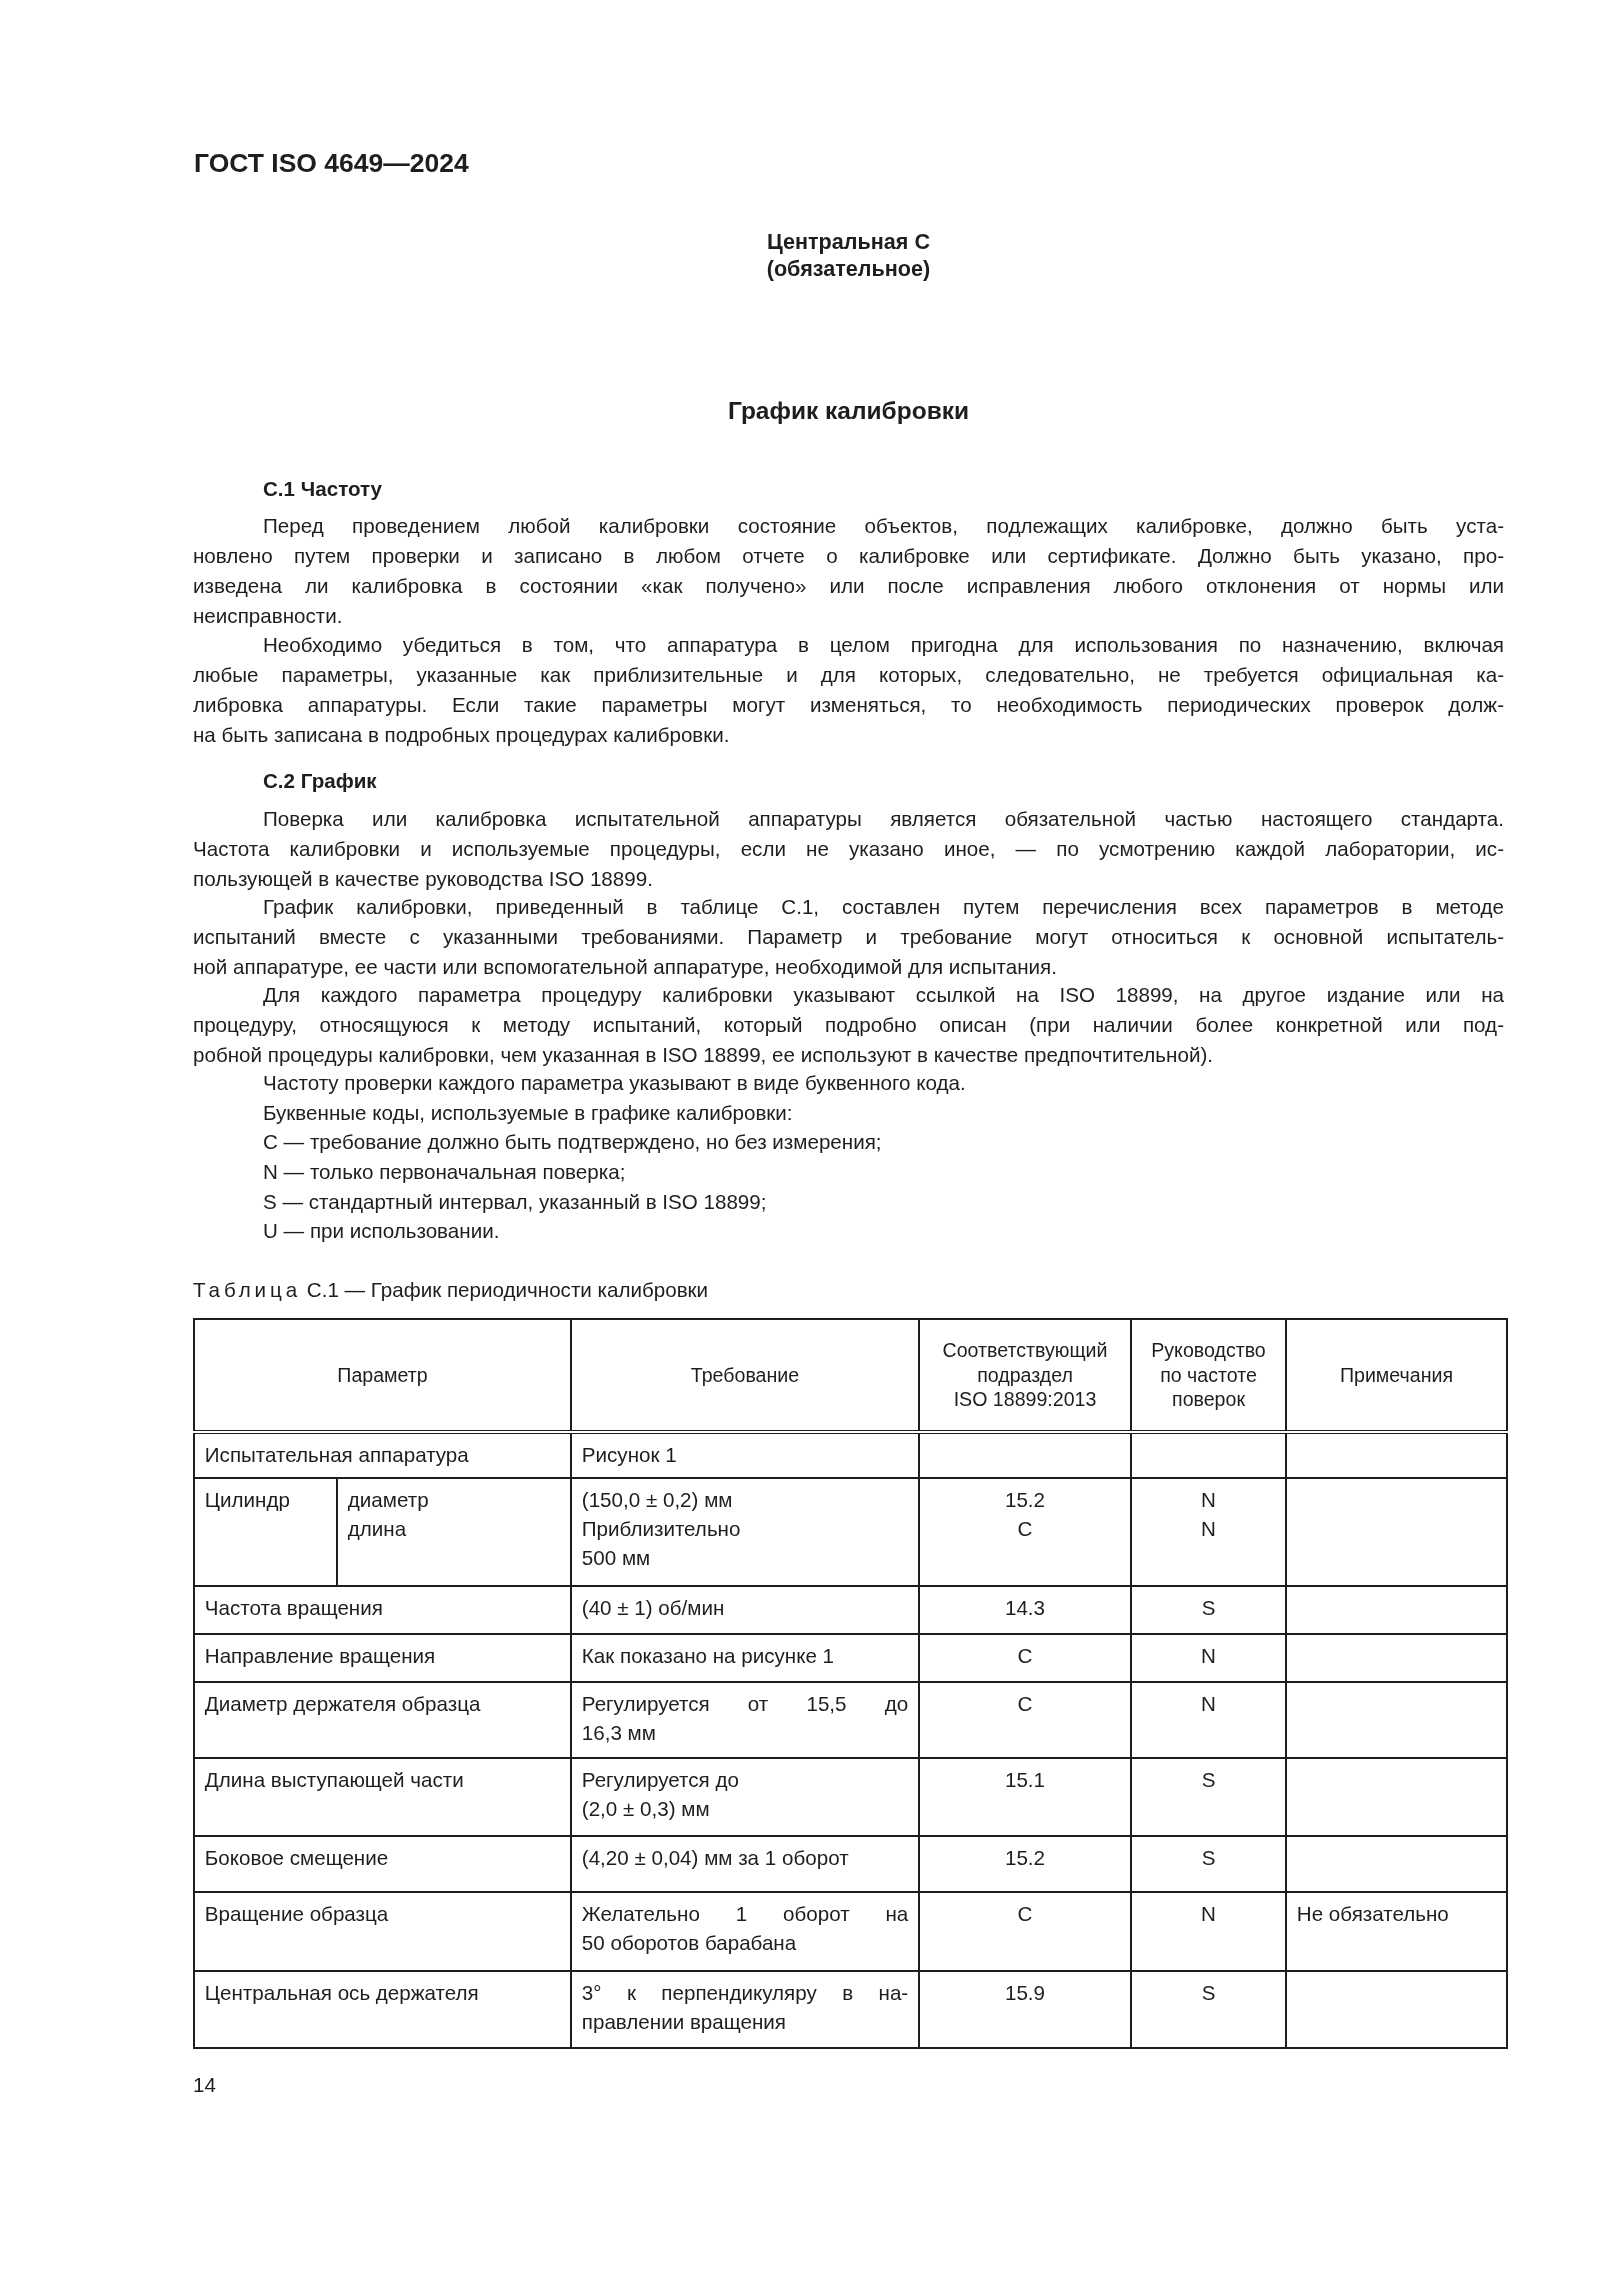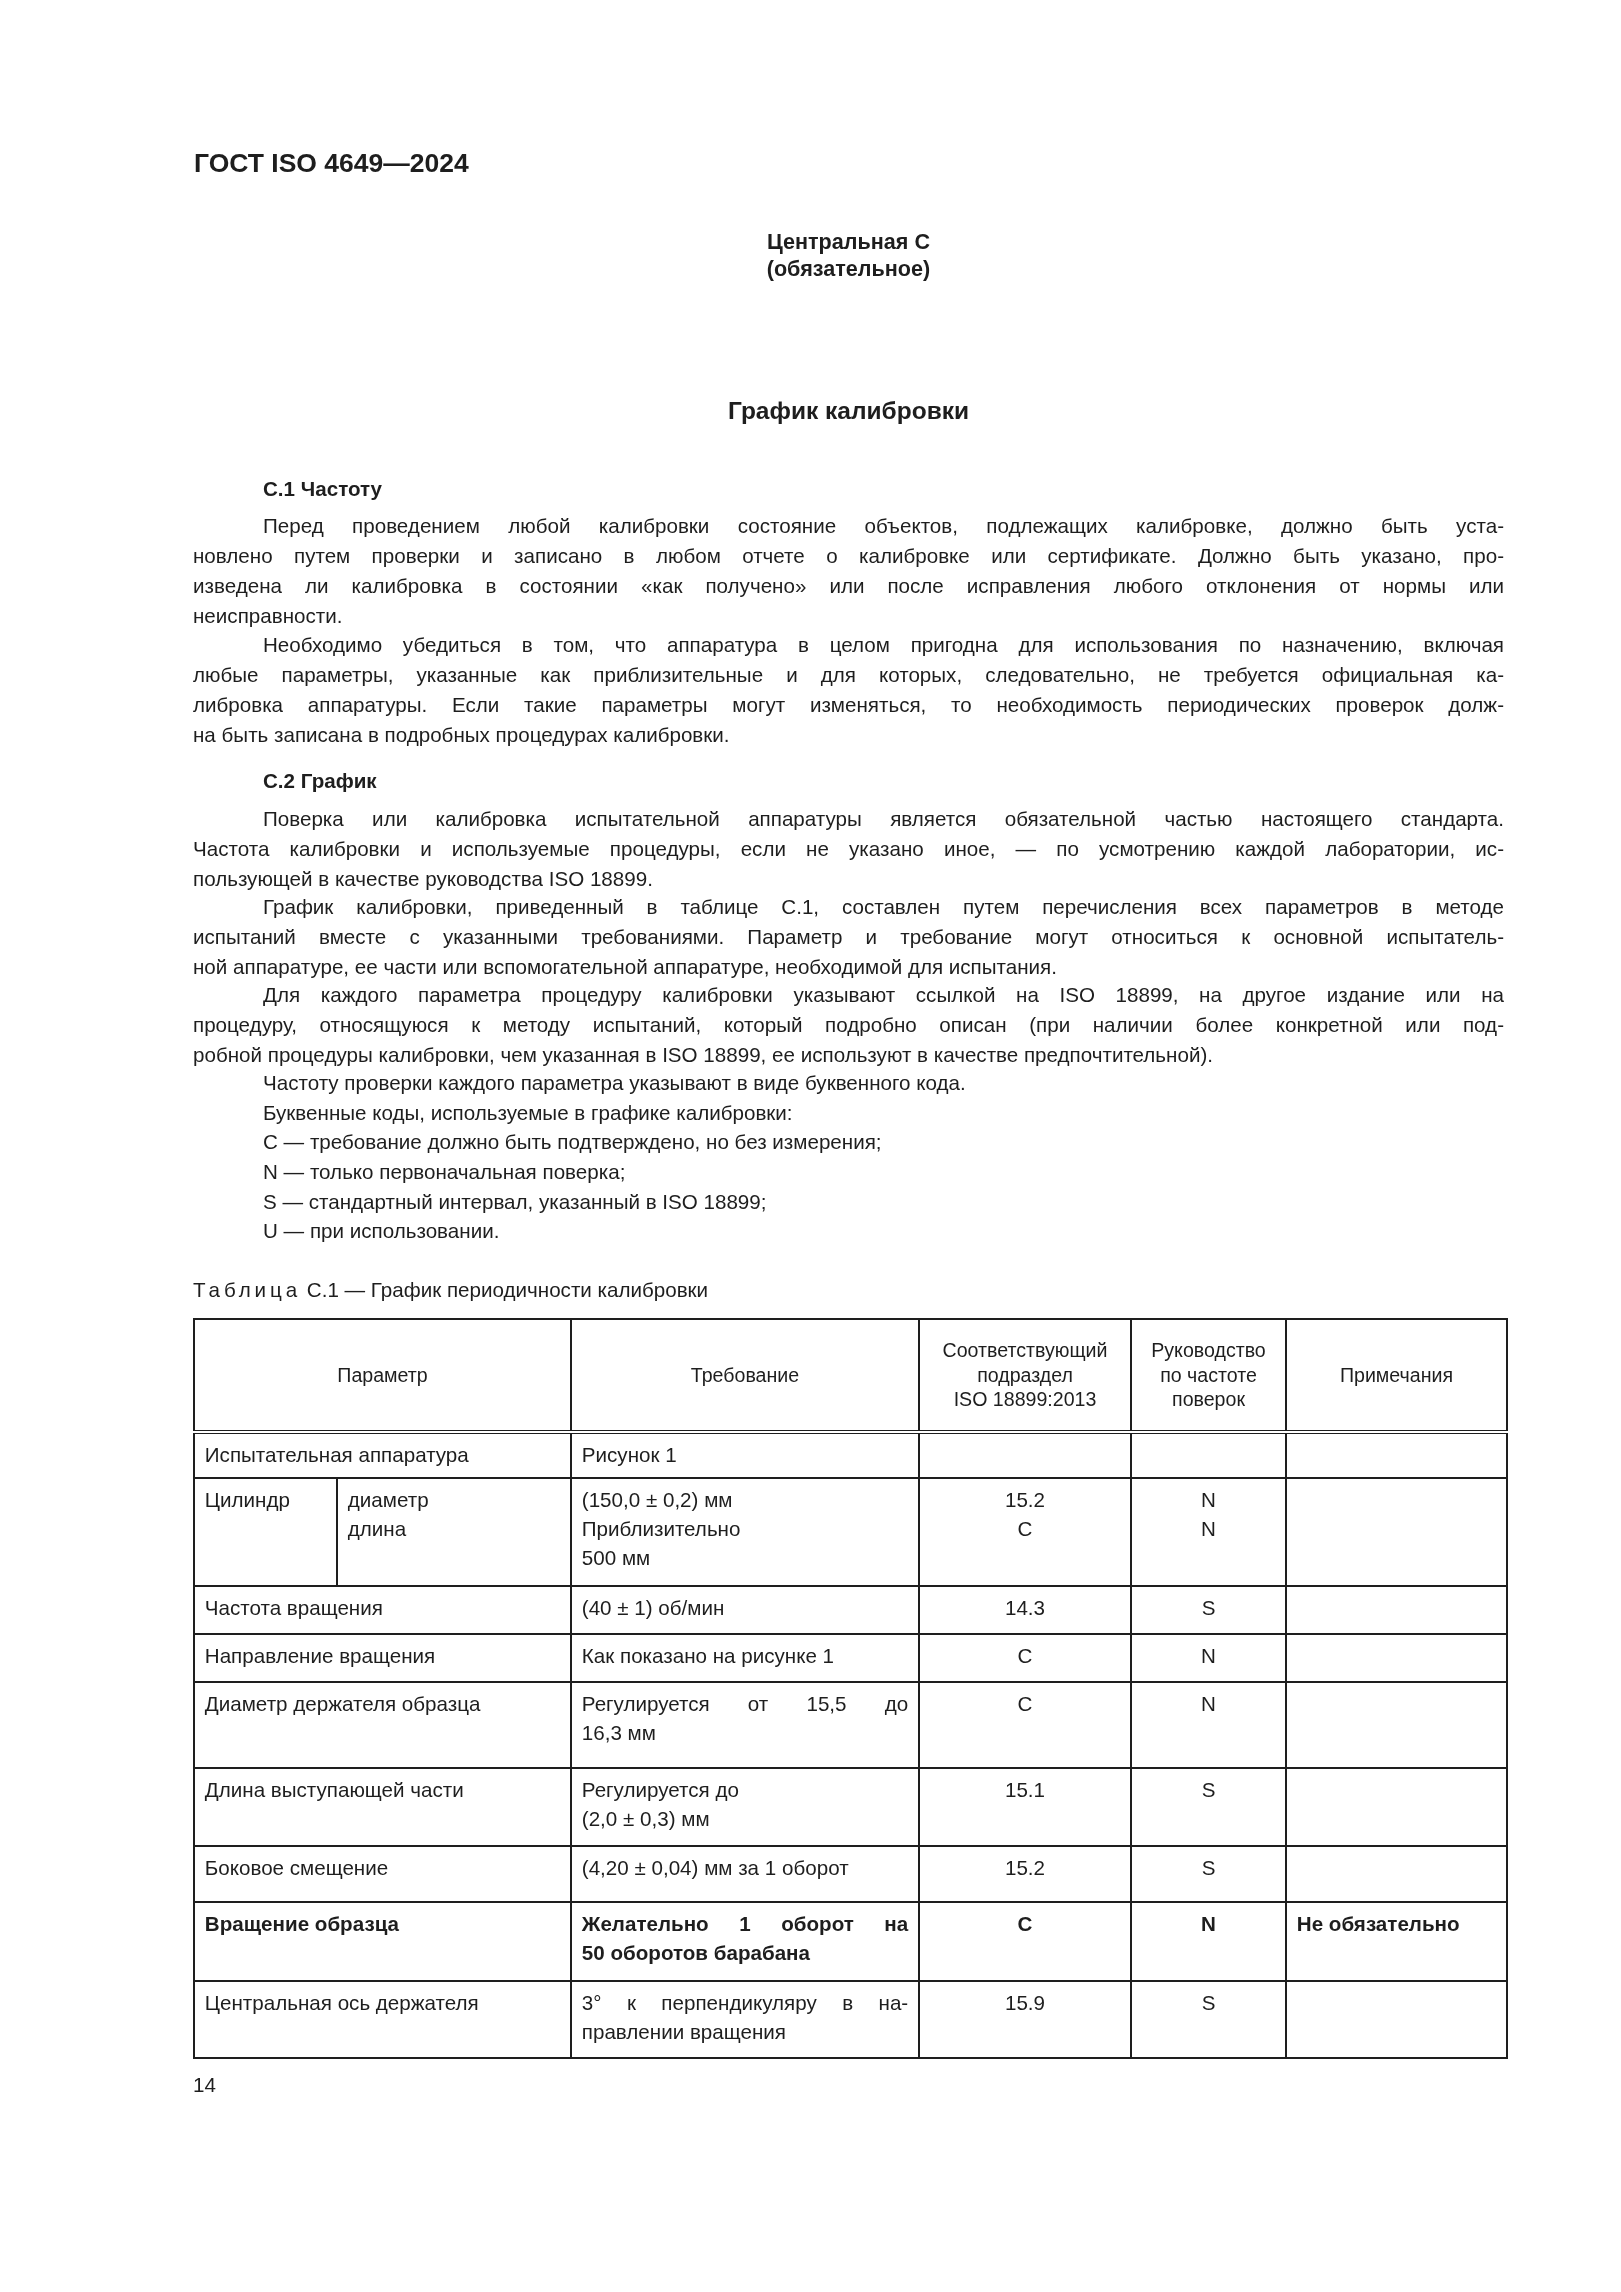--- a/index.html
+++ b/index.html
@@ -151,21 +151,21 @@
   </tr>
 
   <tr style="height:48px;">
     <td colspan="2">Направление вращения</td>
     <td>Как показано на рисунке 1</td>
     <td class="c">C</td>
     <td class="c">N</td>
     <td></td>
   </tr>
 
-  <tr style="height:86px;">
+  <tr style="height:76px;">
     <td colspan="2">Диаметр держателя образца</td>
     <td class="just">
       <span class="jl">Регулируется от 15,5 до</span>
       <span class="jl last">16,3 мм</span>
     </td>
     <td class="c">C</td>
     <td class="c">N</td>
     <td></td>
   </tr>
 
@@ -181,21 +181,21 @@
   </tr>
 
   <tr style="height:56px;">
     <td colspan="2">Боковое смещение</td>
     <td style="white-space:nowrap;">(4,20 ± 0,04) мм за 1 оборот</td>
     <td class="c">15.2</td>
     <td class="c">S</td>
     <td></td>
   </tr>
 
-  <tr style="height:79px;font-weight:bold;">
+  <tr style="height:79px;">
     <td colspan="2">Вращение образца</td>
     <td class="just">
       <span class="jl">Желательно 1 оборот на</span>
       <span class="jl last">50 оборотов барабана</span>
     </td>
     <td class="c">C</td>
     <td class="c">N</td>
     <td style="white-space:nowrap;">Не обязательно</td>
   </tr>
 

